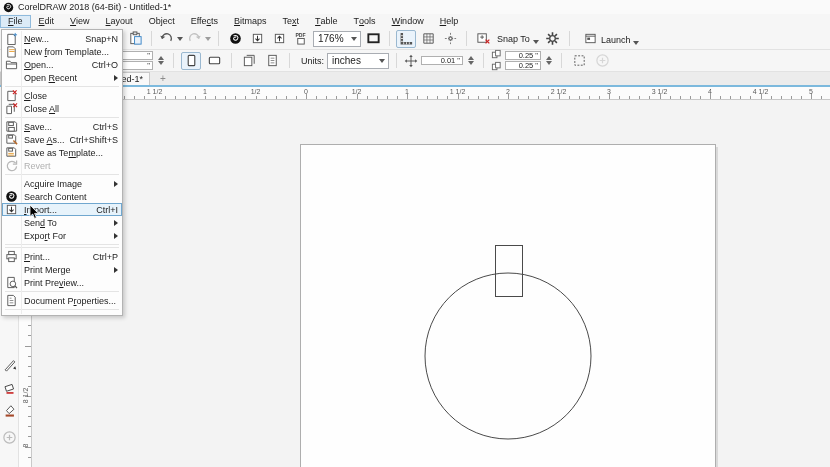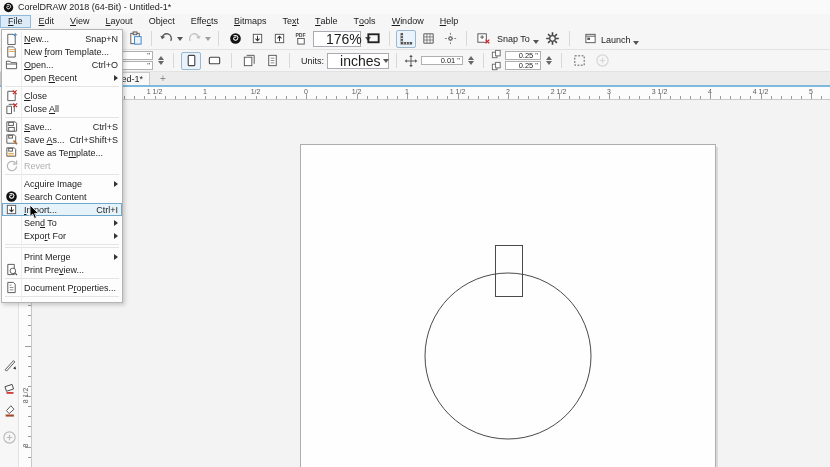--- a/index.html
+++ b/index.html
@@ -19,21 +19,21 @@
   #activetab{position:absolute;left:0;top:0;width:150px;height:13px;background:#f9f9f9;border:1px solid #c9c9c9;border-bottom:none;font-size:9px;display:flex;align-items:center;justify-content:flex-end;padding-right:6px}
   #newtab{position:absolute;left:155px;top:0;width:16px;height:13px;font-size:10px;color:#8a8a8a;display:flex;align-items:center;justify-content:center}
   #blueline{left:0;top:85px;width:830px;height:2px;background:#7cb9dd}
 
   
   .tbtn{height:18px;min-width:20px;display:flex;align-items:center;justify-content:center;border:1px solid transparent;border-radius:2px}
   .tbtn.active{border-color:#9ab8d0;background:#eaf3fb}
   .tbtn.disabled{opacity:.55}
   .tsep{width:1px;height:15px;background:#d8d8d8;margin:0 4px}
   .caret{width:0;height:0;border-left:3px solid transparent;border-right:3px solid transparent;border-top:4px solid #555;margin-left:3px}
-  .combo{display:flex;align-items:center;border:1px solid #a9adb3;background:#fff;height:16px;font-size:14px;padding-left:12px}
+  .combo{display:flex;align-items:center;border:1px solid #a9adb3;background:#fff;height:16px;font-size:10px;padding-left:4px}
   .combo .cval{flex:1}
   .combo .cbtn{width:13px;height:14px;display:flex;align-items:center;justify-content:center;margin-left:3px}
   .tlabel{font-size:9px;display:flex;align-items:flex-end;padding:0 2px}
   .ic{display:flex;align-items:center;justify-content:center}
   .ic svg{display:block}
   .pb-field{width:36px;height:9px;background:#fff;border:1px solid #b0b0b0;font-size:7.5px;display:flex;align-items:center;justify-content:flex-end;padding-right:2px}
   .spincol{display:flex;flex-direction:column;justify-content:center;gap:1px;padding:0 2px}
   .spin-up{width:0;height:0;border-left:3px solid transparent;border-right:3px solid transparent;border-bottom:4px solid #666}
   .spin-dn{width:0;height:0;border-left:3px solid transparent;border-right:3px solid transparent;border-top:4px solid #666}
   .stack{display:flex;flex-direction:column;gap:1px;justify-content:center}
@@ -639,20 +639,31 @@
         <span class="subarrow"></span>
       </div>
       <div class="mrow">
         <span class="micon"></span>
         <span class="mlabel">Expo<u>r</u>t For</span>
         <span class="subarrow"></span>
       </div>
       <div class="msep"></div>
       <div class="msep"></div>
       <div class="mrow">
+        <span class="micon">
+          <svg width="13" height="13" viewBox="0 0 14 14">
+            <rect x="4" y="1.5" width="6" height="3.5" fill="#fff" stroke="#555"></rect>
+            <rect x="2" y="5" width="10" height="4.5" fill="#fff" stroke="#555"></rect>
+            <rect x="4" y="8.5" width="6" height="4" fill="#fff" stroke="#555"></rect>
+          </svg>
+        </span>
+        <span class="mlabel"><u>P</u>rint...</span>
+        <span class="mright">Ctrl+P</span>
+      </div>
+      <div class="mrow">
         <span class="micon"></span>
         <span class="mlabel">Print Mer<u>g</u>e</span>
         <span class="subarrow"></span>
       </div>
       <div class="mrow">
         <span class="micon">
           <svg width="13" height="13" viewBox="0 0 14 14">
             <path d="M3 1.5h7v11H3z" fill="#fff" stroke="#555"></path>
             <circle cx="8.5" cy="8.5" r="3" fill="#fff" stroke="#555"></circle>
             <path d="M10.7 10.7l2.2 2.2" stroke="#555" stroke-width="1.3"></path>

